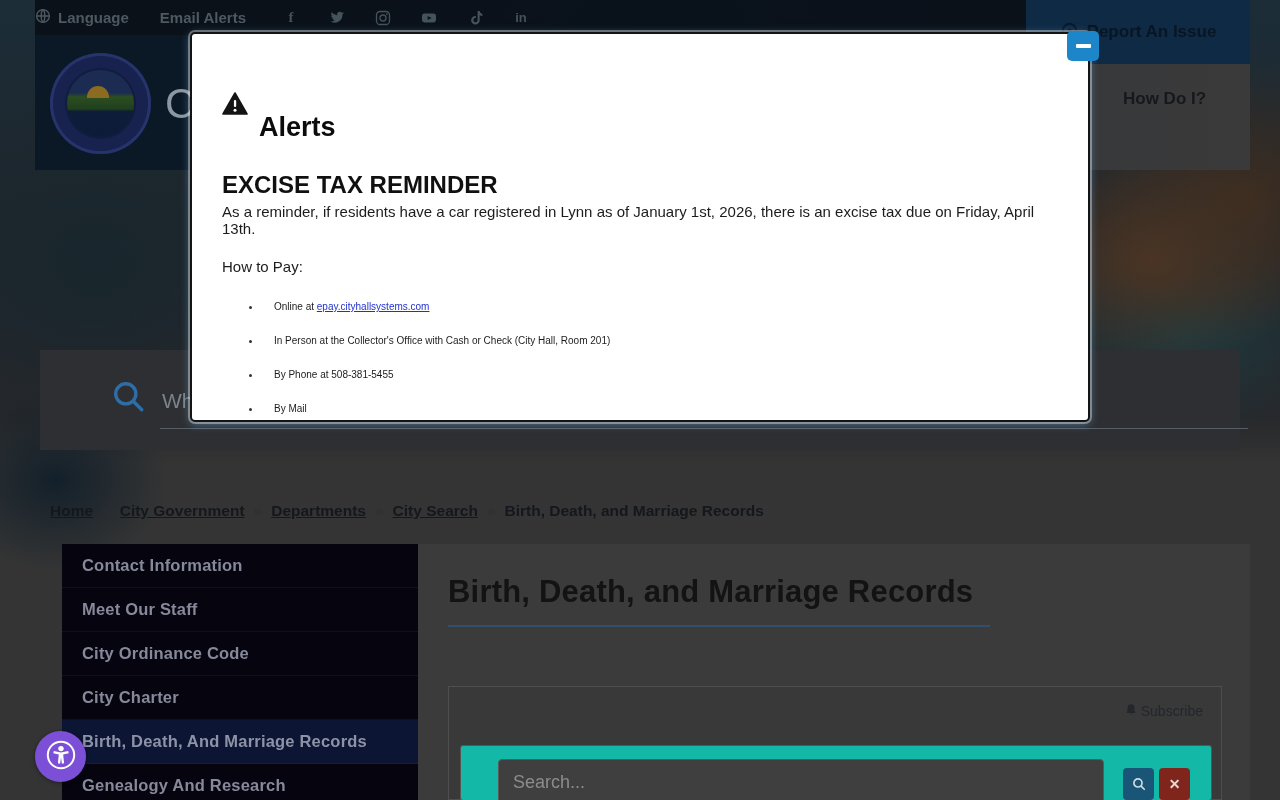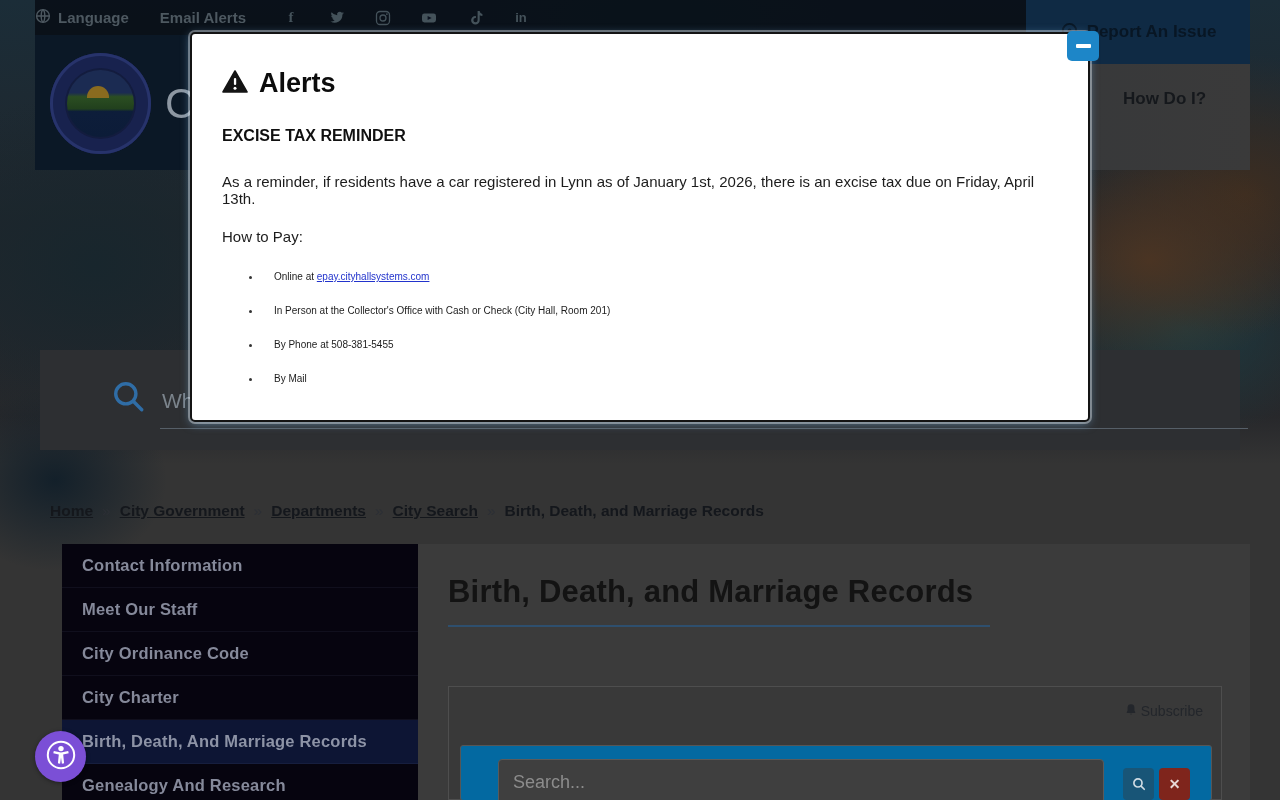--- a/index.html
+++ b/index.html
@@ -63,37 +63,37 @@
     border-bottom:1px solid rgba(110,120,160,0.10); cursor:pointer; }
   .sb-item.active { background:#0d1534; color:#8d93a6; }
 
   
   .main { position:absolute; left:418px; top:544px; width:832px; height:256px; background:#3b3b3b; z-index:1; }
   .page-h1 { position:absolute; left:30px; top:30px; font-size:31px; font-weight:800; color:#131313; letter-spacing:.2px; }
   .h1-rule { position:absolute; left:30px; top:81px; width:542px; height:2px; background:#2e4f6e; }
   .widget { position:absolute; left:30px; top:142px; width:774px; height:114px; background:#393939; border:1px solid #4e4e4e; }
   .subscribe { position:absolute; right:18px; top:16px; display:flex; align-items:center; gap:4px;
     font-size:14px; color:#23262b; cursor:pointer; }
-  .innerbox { position:absolute; left:11px; top:58px; width:752px; height:56px; background:#0369a1; border:1px solid #565656; border-radius:3px; }
+  .innerbox { position:absolute; left:11px; top:58px; width:752px; height:56px; background:#14b8a6; border:1px solid #565656; border-radius:3px; }
   .wsearch { position:absolute; left:37px; top:13px; width:606px; height:46px; background:#3f3f3f;
     border:1px solid #5a5a5a; border-radius:4px; font-size:18px; color:#bdbdbd; padding:0 14px; outline:none; }
   .wsearch::placeholder { color:#8c8c8c; }
   .btn-sq { position:absolute; top:22px; width:31px; height:32px; border:none; border-radius:4px;
     display:flex; align-items:center; justify-content:center; cursor:pointer; }
   .btn-go { left:662px; background:#185577; }
   .btn-clear { left:698px; background:#7f251c; color:#e8d9d7; font-size:14px; font-weight:700; }
 
   
   .modal { position:absolute; left:190px; top:32px; width:900px; height:390px; background:#ffffff;
     border:2px solid #141414; border-radius:5px; z-index:10;
     box-shadow:0 0 0 2px rgba(255,255,255,0.35), 0 2px 10px rgba(120,175,220,0.55);
     padding:34px 30px 0 30px; color:#1e1e1e; }
   .m-title { display:flex; align-items:center; gap:11px; margin-bottom:28px; }
-  .m-title .txt { font-size:27px; font-weight:800; color:#0c0c0c; }
-  .m-head { font-size:16px; font-weight:800; color:#101010; margin-bottom:28px; }
+  .m-title .txt { font-size:27px; font-weight:800; color:#0c0c0c;margin-top:44px; }
+  .m-head { font-size:24px; font-weight:800; color:#101010; margin-bottom:4px; }
   .m-p { font-size:15px; margin-bottom:21px; color:#1c1c1c; }
   .m-ul { list-style:disc; padding-left:40px; margin-top:25px; }
   .m-ul li { font-size:10px; margin-bottom:22px; padding-left:12px; color:#1c1c1c; }
   .m-ul li::marker { font-size:11px; color:#333; }
   .m-ul a { color:#2233cc; text-decoration:underline; cursor:pointer; }
 
   .minimize { position:absolute; left:1067px; top:31px; width:32px; height:30px; background:#1d86c8;
     border:none; border-radius:5px; z-index:11; cursor:pointer; display:flex; align-items:center; justify-content:center; }
   .minimize .bar { width:15px; height:3.5px; background:#fff; border-radius:1px; }
 

